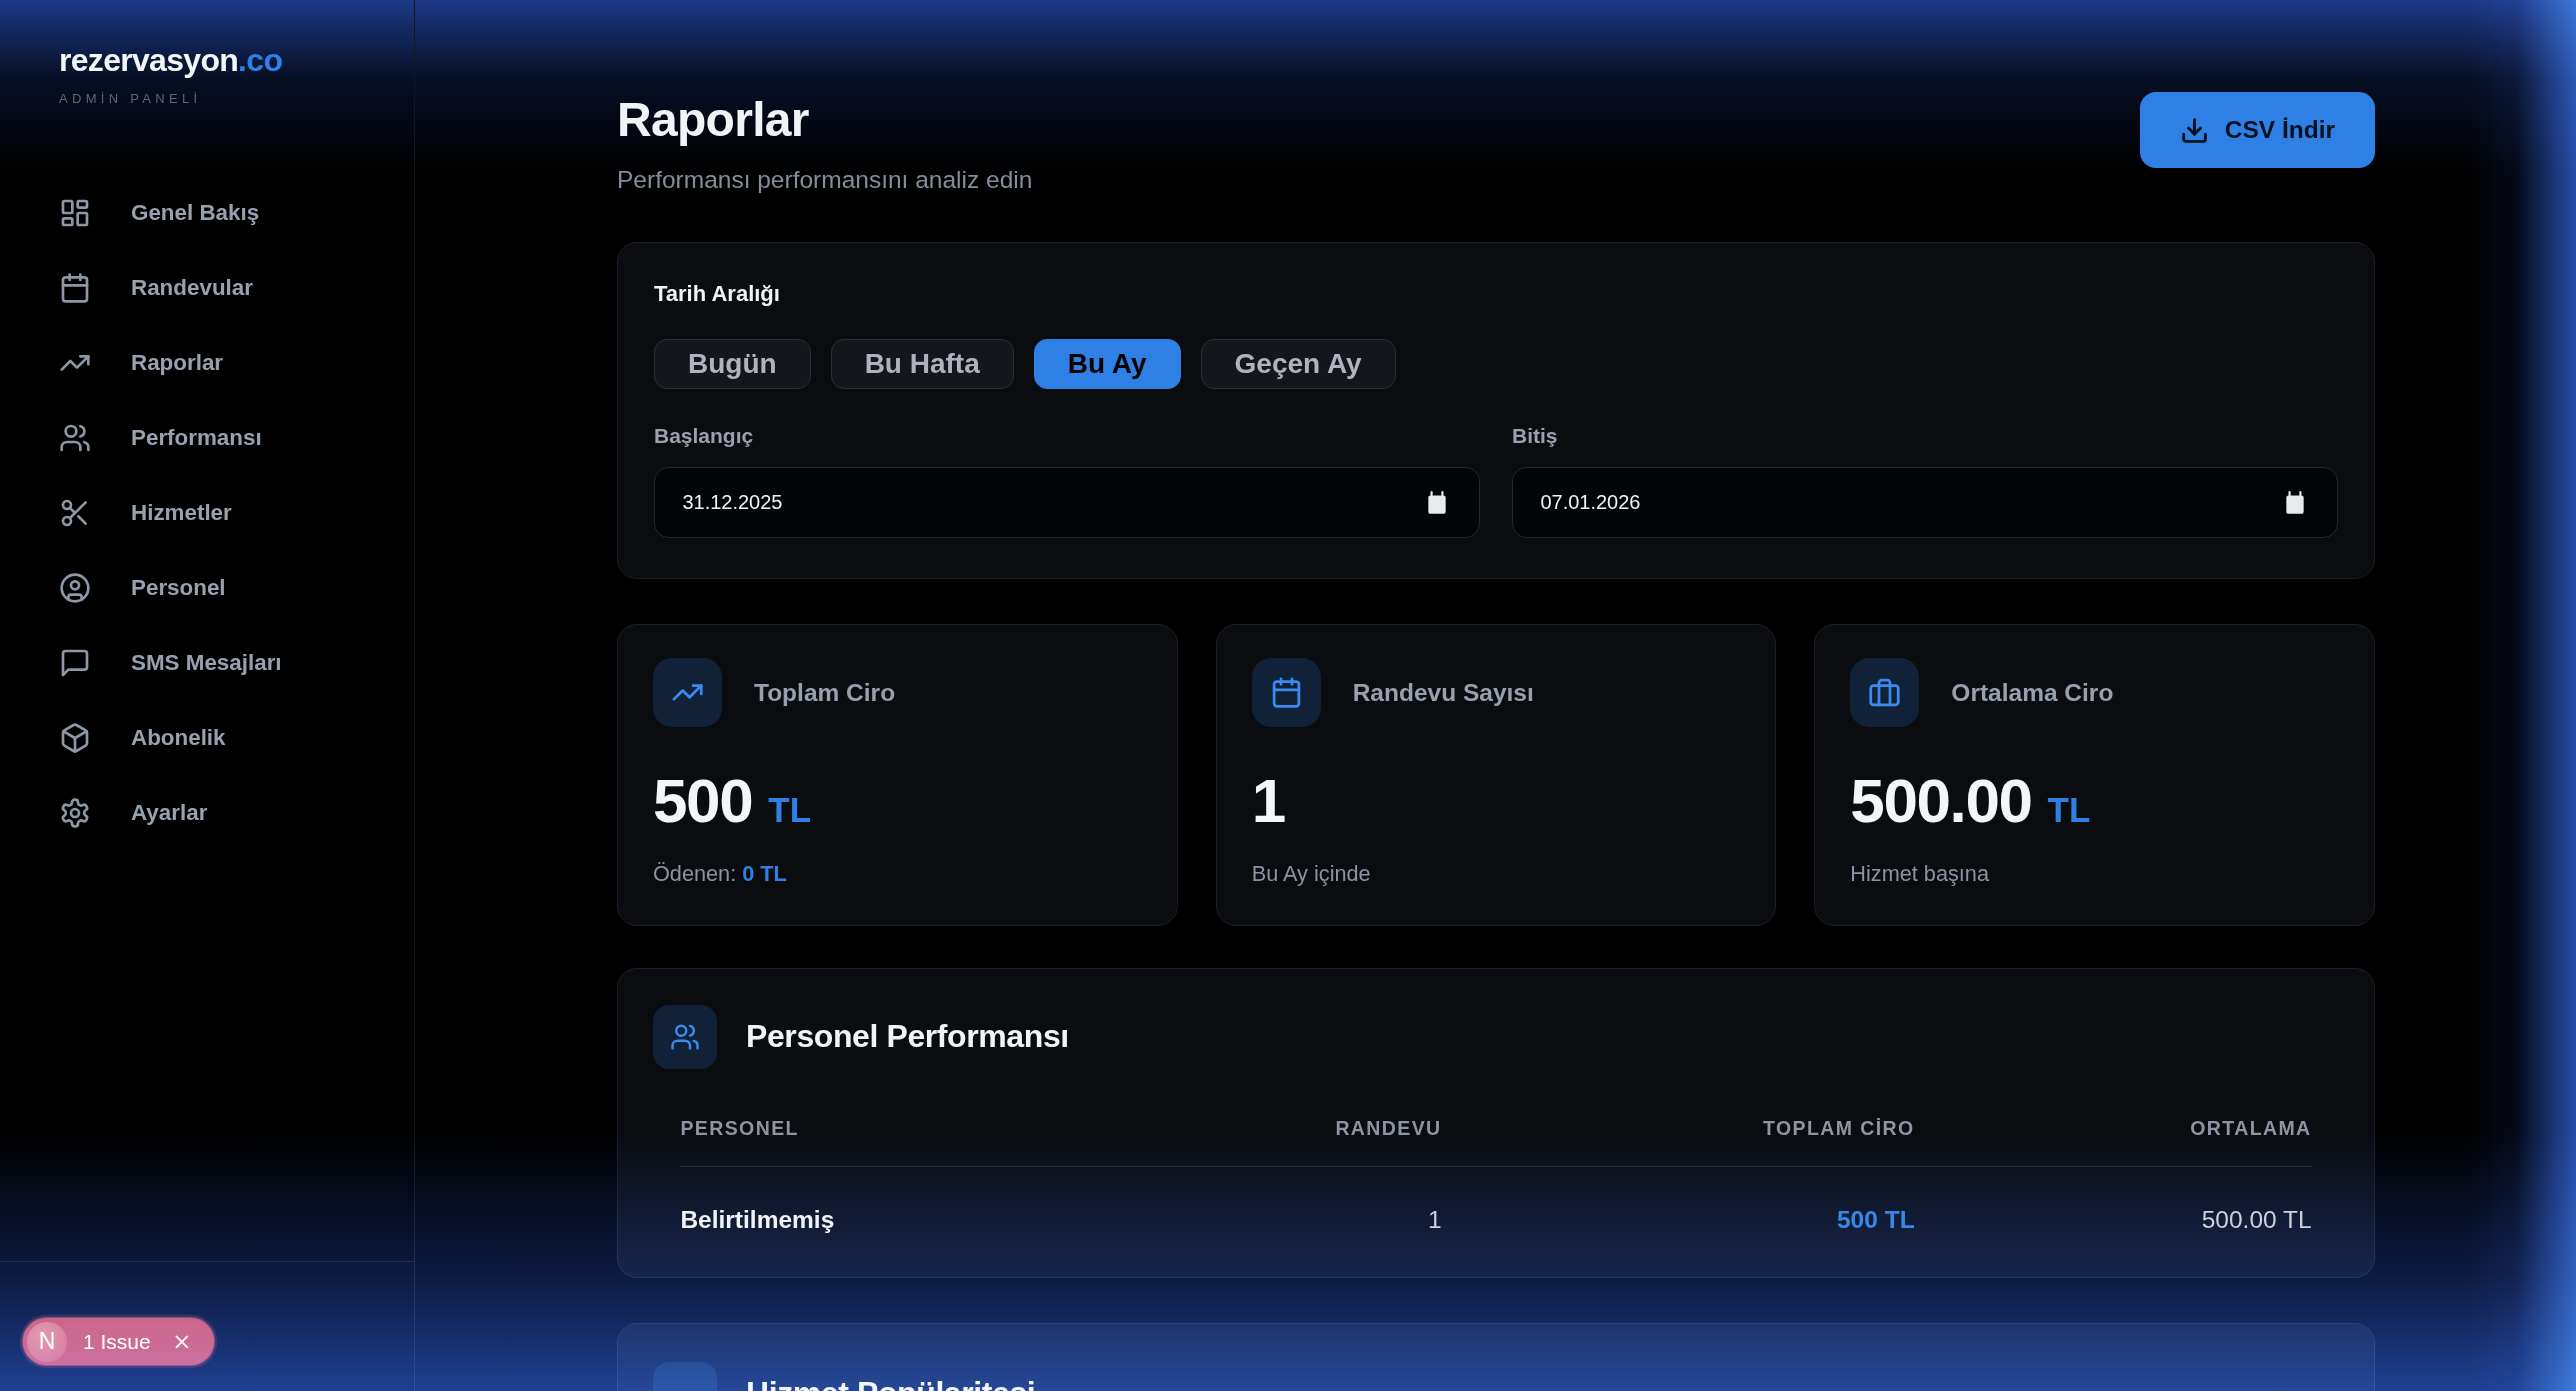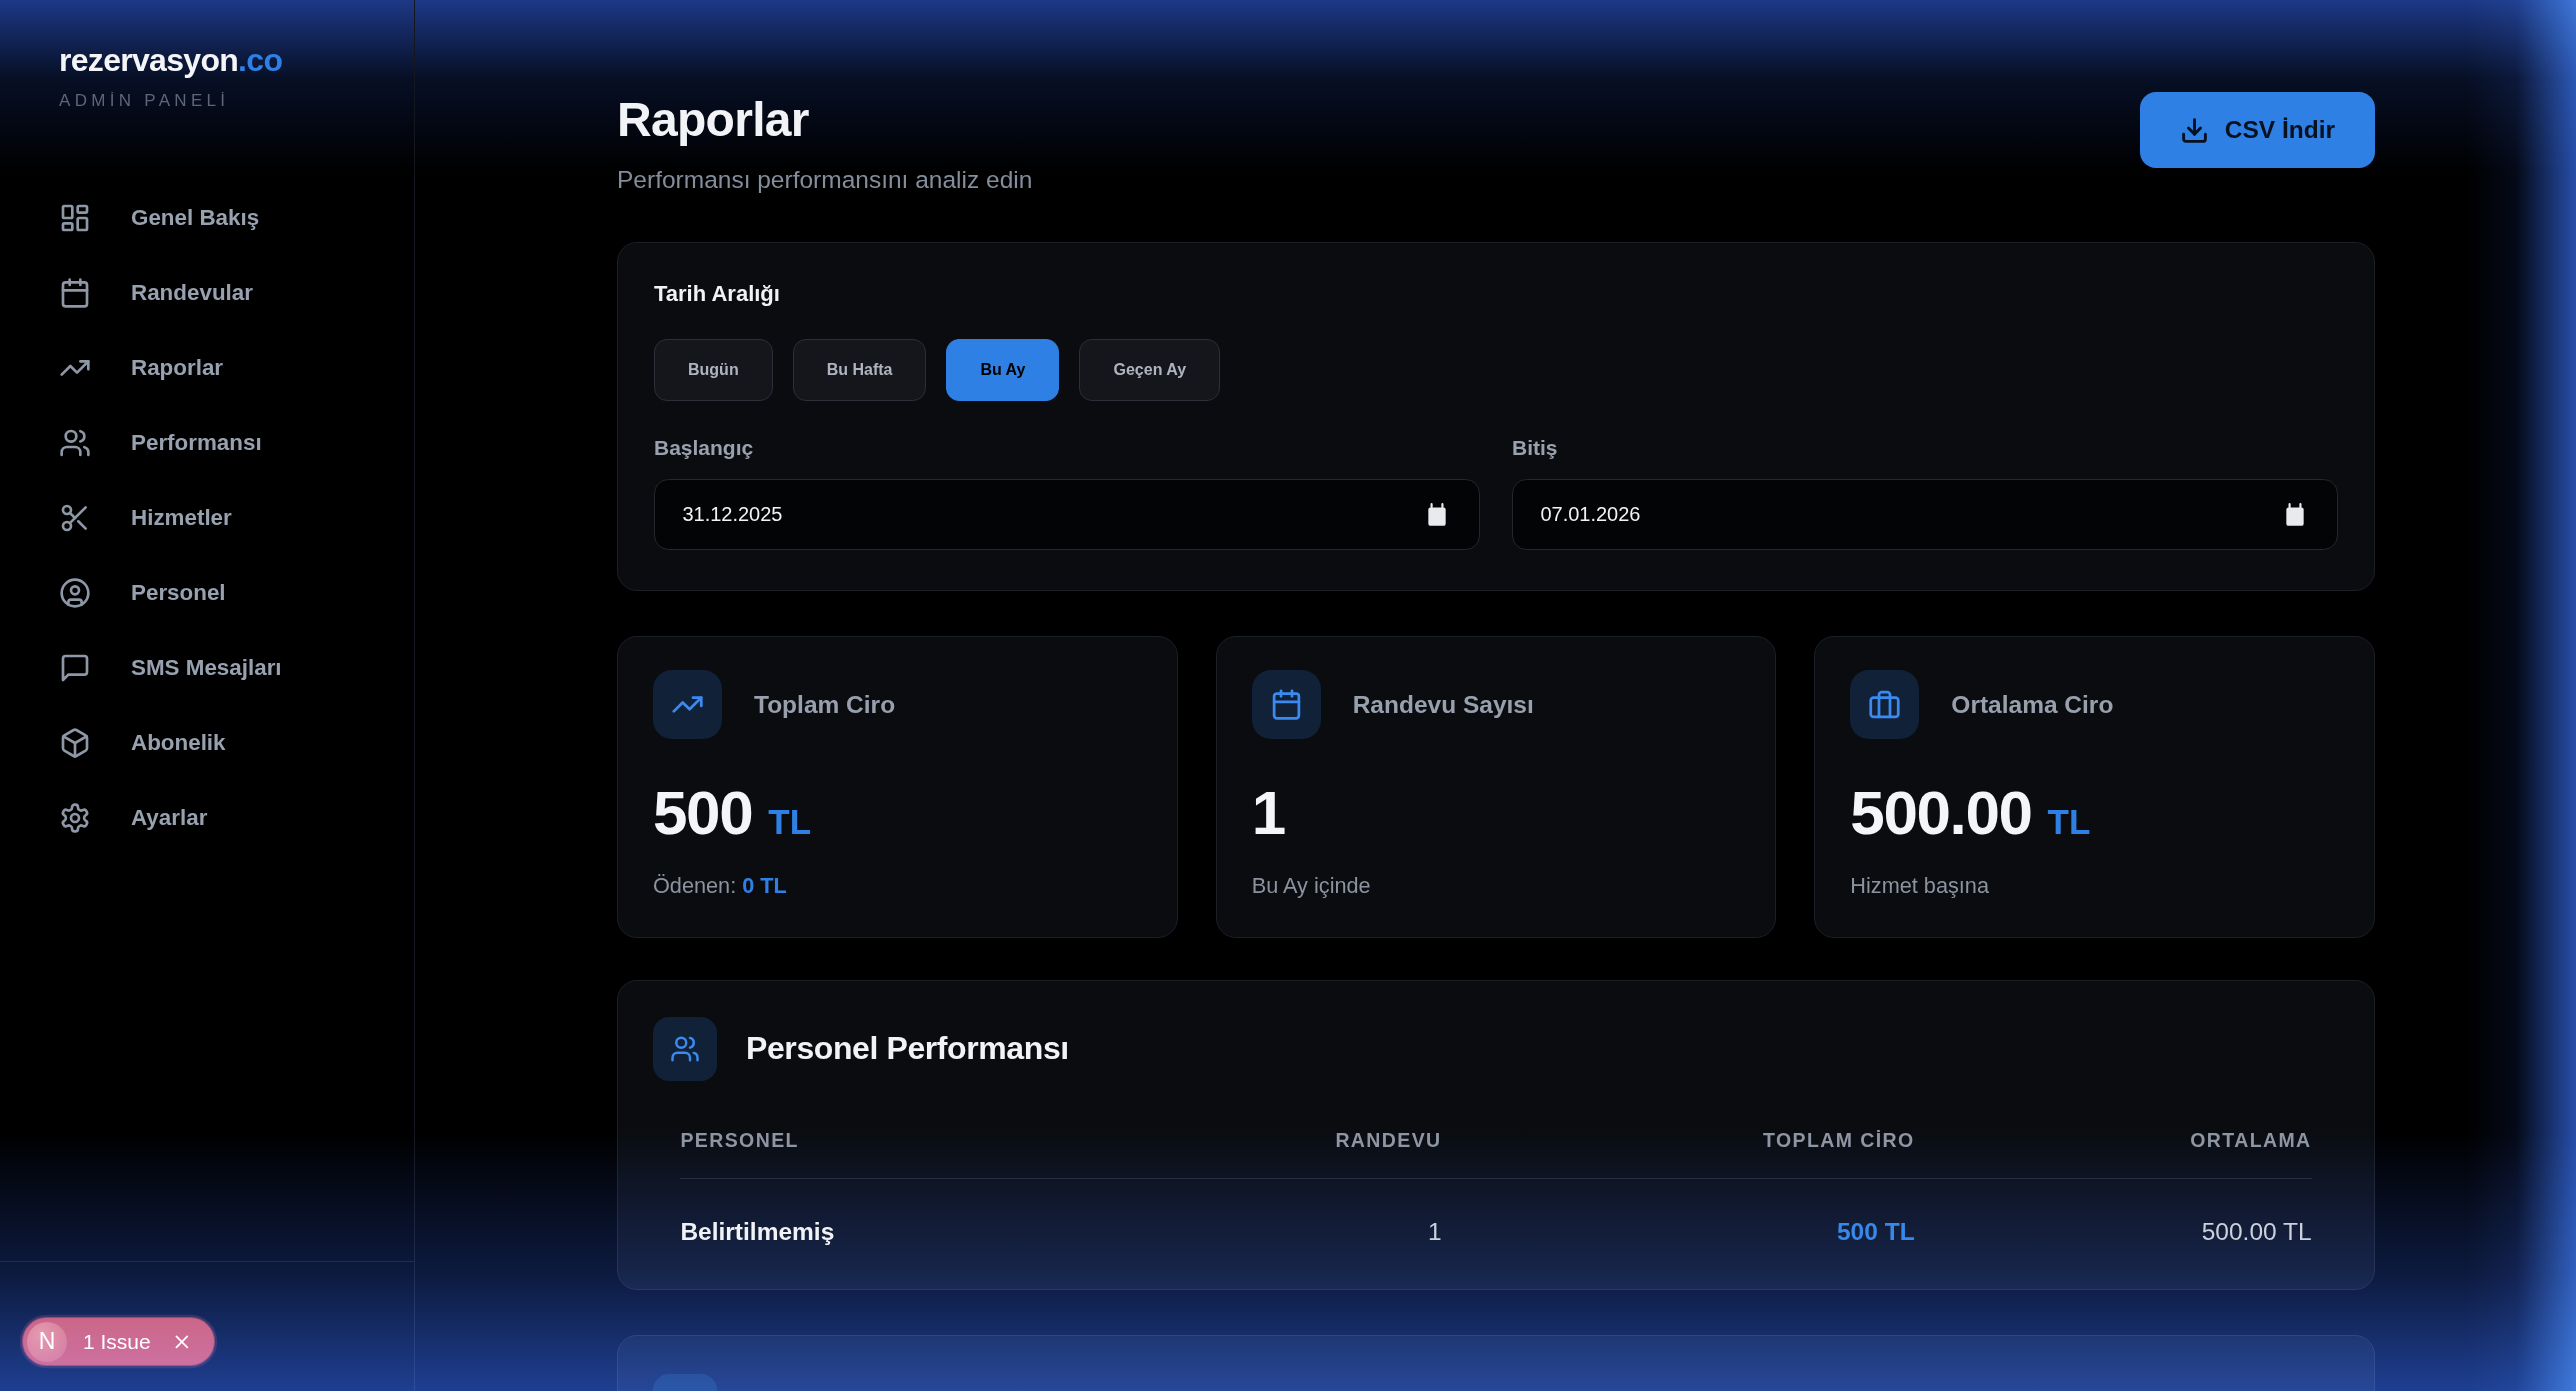--- a/index.html
+++ b/index.html
@@ -22,21 +22,21 @@
     mix-blend-mode:screen;
     background:linear-gradient(270deg, rgba(45,92,200,.85) 0%, rgba(20,40,100,.25) 55%, rgba(0,0,0,0) 100%); }
 
   .app { position:relative; z-index:1; display:flex; width:100%; height:100%; }
 
   
   .sidebar { width:415px; flex:0 0 415px; height:100%; border-right:1.4px solid #14171d;
     padding:42px 0 0 59px; position:relative; }
   .logo { font-size:32px; font-weight:800; letter-spacing:-0.7px; color:#f4f5f7; }
   .logo .tld { color:#2f80e5; }
-  .logo-sub { margin-top:11.6px; font-size:17px; letter-spacing:4.3px; color:#5d6675; font-weight:500; }
+  .logo-sub { margin-top:11.6px; font-size:13px; letter-spacing:4.3px; color:#5d6675; font-weight:500; }
   .nav { margin-top:84px; list-style:none; }
   .nav-item { display:flex; align-items:center; gap:40px; height:46px; margin-bottom:29px;
     color:#98a1af; cursor:pointer; }
   .nav-item .nav-ico { width:32px; height:32px; color:#8e97a6; }
   .nav-item .nav-ico svg { width:32px; height:32px; }
   .nav-label { font-size:22.4px; font-weight:600; }
   .sidebar-divider { position:absolute; left:0; right:0; bottom:130px; height:1.4px; background:#15181f; }
 
   .issue-badge { position:absolute; left:21.7px; bottom:26px; z-index:7;
     display:flex; align-items:center; gap:16px; height:49px; padding:0 21.7px 0 4.3px;
@@ -59,22 +59,22 @@
     color:#081120; font-size:24.5px; font-weight:700; font-family:inherit; }
   .btn-csv .ico { width:29px; height:29px; }
   .btn-csv .ico svg { width:29px; height:29px; }
 
   .card { background:#0a0c10; border:1.4px solid #1b1f26; border-radius:20px; }
 
   
   .range-card { margin-top:48px; padding:38px 36px 40px 36px; }
   .range-title { font-size:22px; font-weight:700; color:#f1f2f5; }
   .preset-row { margin-top:32px; display:flex; gap:20px; }
-  .preset { height:62px; padding:0 33px; border-radius:13px; font-family:inherit;
-    background:#14161b; border:1.4px solid #2b2f37; color:#aeb4bf; font-size:16px; font-weight:600; cursor:pointer; }
+  .preset { height:50px; padding:0 33px; border-radius:13px; font-family:inherit;
+    background:#14161b; border:1.4px solid #2b2f37; color:#aeb4bf; font-size:28px; font-weight:600; cursor:pointer; }
   .preset.active { background:#2f80e5; border-color:#2f80e5; color:#000000; font-weight:700; }
   .range-fields { margin-top:35px; display:flex; gap:32px; }
   .field { flex:1; }
   .field-label { font-size:21px; color:#99a1ae; font-weight:600; }
   .date-input { margin-top:19px; height:71px; background:#030406; border:1.4px solid #24272e;
     border-radius:14.4px; display:flex; align-items:center; justify-content:space-between;
     padding:0 29px 0 27.4px; cursor:text; }
   .date-value { font-size:20px; color:#f2f3f5; }
   .date-cal { width:26px; height:26px; color:#e8eaee; }
   .date-cal svg { width:26px; height:26px; }

